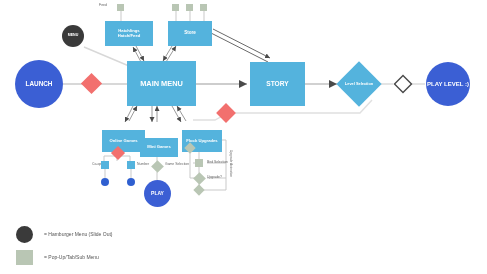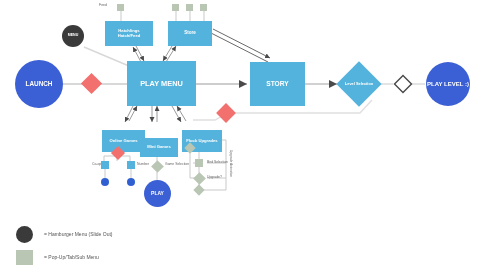--- a/index.html
+++ b/index.html
@@ -109,21 +109,21 @@
 
 <div class="node circle-dark" style="left:62px;top:25px;width:22px;height:22px;font-size:3.6px;">
   <span>MENU</span>
 </div>
 
 <div class="node circle-blue" style="left:15px;top:60px;width:48px;height:48px;font-size:6.4px;">
   <span>LAUNCH</span>
 </div>
 <div class="node dia-coral" style="left:84px;top:76px;width:15px;height:15px;"></div>
 <div class="node box" style="left:127px;top:61px;width:69px;height:45px;font-size:7.4px;">
-  <span>PLAY MENU</span>
+  <span>MAIN MENU</span>
 </div>
 <div class="node box" style="left:250px;top:62px;width:55px;height:44px;font-size:6.6px;">
   <span>STORY</span>
 </div>
 <div class="node diamond" style="left:343px;top:68px;width:32px;height:32px;font-size:3.9px;">
   <span>Level Selection</span>
 </div>
 <div class="node circle-blue" style="left:426px;top:62px;width:44px;height:44px;font-size:6px;">
   <span>PLAY LEVEL :)</span>
 </div>

